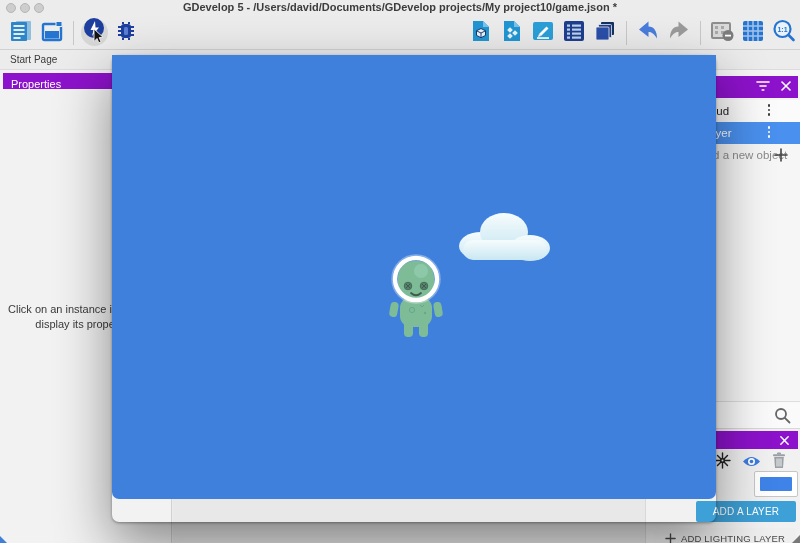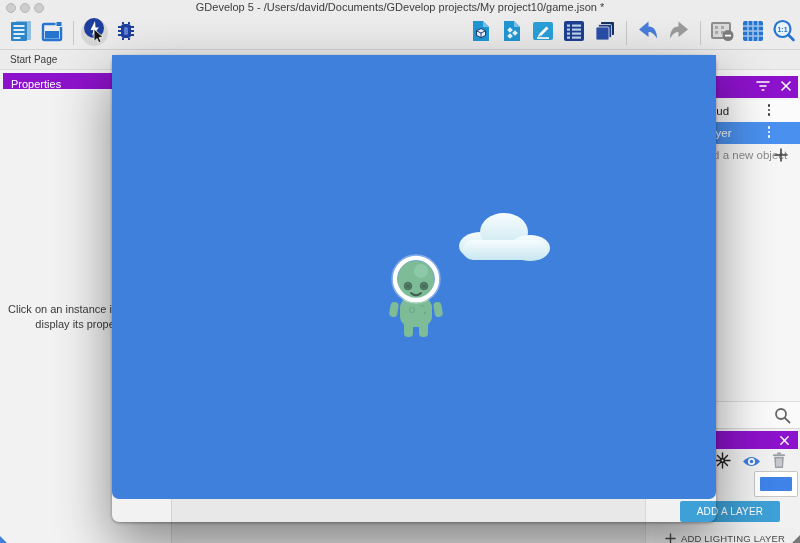--- a/index.html
+++ b/index.html
@@ -4,21 +4,21 @@
 <style>
   * { margin:0; padding:0; box-sizing:border-box; }
   html,body { width:800px; height:543px; overflow:hidden; }
   body { font-family:"Liberation Sans", sans-serif; }
   .screen { position:relative; width:800px; height:543px; background:#ececec; overflow:hidden; }
 
   
   .titlebar { position:absolute; left:0; top:0; width:800px; height:16px; background:#ececec; }
   .traffic { position:absolute; left:6px; top:3px; display:flex; gap:4px; }
   .traffic span { width:10px; height:10px; border-radius:50%; background:#cdcdcd; border:1px solid #b6b6b6; }
-  .win-title { position:absolute; left:0; right:0; top:1px; text-align:center; font-size:11px; color:#3c3c3c; white-space:nowrap; }
+  .win-title { position:absolute; left:0; right:0; top:1px; text-align:center; font-size:11px; color:#3c3c3c; white-space:nowrap;font-weight:bold; }
 
   
   .toolbar { position:absolute; left:0; top:16px; width:800px; height:34px; border-bottom:1px solid #d2d0d2; background:#ececec; }
   .tb-group { position:absolute; top:4px; display:flex; align-items:center; gap:5px; }
   .tb-left { left:8px; }
   .tb-right { right:3px; }
   .tb-btn { width:26px; height:26px; display:flex; align-items:center; justify-content:center; position:relative; }
   .tb-sep { width:1px; height:24px; background:#c8c8c8; margin:0 3px; }
   .tb-highlight { position:absolute; width:27px; height:27px; border-radius:50%; background:#d7d7d7; left:-1px; top:-1px; }
 
@@ -55,21 +55,21 @@
 
   
   .panel-layers { position:absolute; left:645px; top:428px; width:155px; height:115px; background:#f2f1f2; border-left:1px solid #d8d8d8; border-top:1px solid #d8d8d8; }
   .lay-header { position:absolute; left:2px; right:2px; top:2px; height:18px; background:#8d12cb; }
   .lay-header svg { position:absolute; right:8px; top:4px; }
   .lay-effects { position:absolute; left:68px; top:23px; }
   .lay-eye { position:absolute; left:96px; top:25px; }
   .lay-trash { position:absolute; left:126px; top:23px; }
   .lay-field { position:absolute; left:108px; top:42px; width:44px; height:26px; background:#fff; border:1px solid #c6c6c6; border-radius:2px; }
   .lay-field i { position:absolute; left:5px; top:5px; width:32px; height:14px; background:#3f83e8; border-radius:1px; display:block; }
-  .btn-add-layer { position:absolute; left:34px; top:72px; width:100px; height:21px; background:#3da0d6; border-radius:2px; color:#fff; font-size:10px; display:flex; align-items:center; justify-content:center; letter-spacing:.2px; }
+  .btn-add-layer { position:absolute; left:50px; top:72px; width:100px; height:21px; background:#3da0d6; border-radius:2px; color:#fff; font-size:10px; display:flex; align-items:center; justify-content:center; letter-spacing:.2px; }
   .btn-add-lighting { position:absolute; left:8px; top:99px; width:142px; height:20px; background:#efeff0; border-radius:3px; color:#4a4a4a; font-size:9.5px; display:flex; align-items:center; justify-content:center; gap:5px; letter-spacing:.2px; }
 
   
   .preview { position:absolute; left:112px; top:55px; width:604px; height:467px; z-index:50; border-radius:7px; box-shadow:0 22px 55px rgba(0,0,0,.45), 0 1px 3px rgba(0,0,0,.35); }
   .pv-titlebar { height:22px; background:linear-gradient(#eae8ea,#d6d4d6); border-bottom:1px solid #b4b2b4; border-radius:7px 7px 0 0; position:relative; display:flex; align-items:center; justify-content:center; font-size:11px; color:#363636; }
   .pv-lights { position:absolute; left:8px; top:5px; display:flex; gap:4px; }
   .pv-lights span { width:11px; height:11px; border-radius:50%; }
   .pv-red { background:#f5574f; border:1px solid #e0443d; }
   .pv-yellow { background:#f6b02e; border:1px solid #dfa023; }
   .pv-green { background:#35c23f; border:1px solid #2aad35; }

